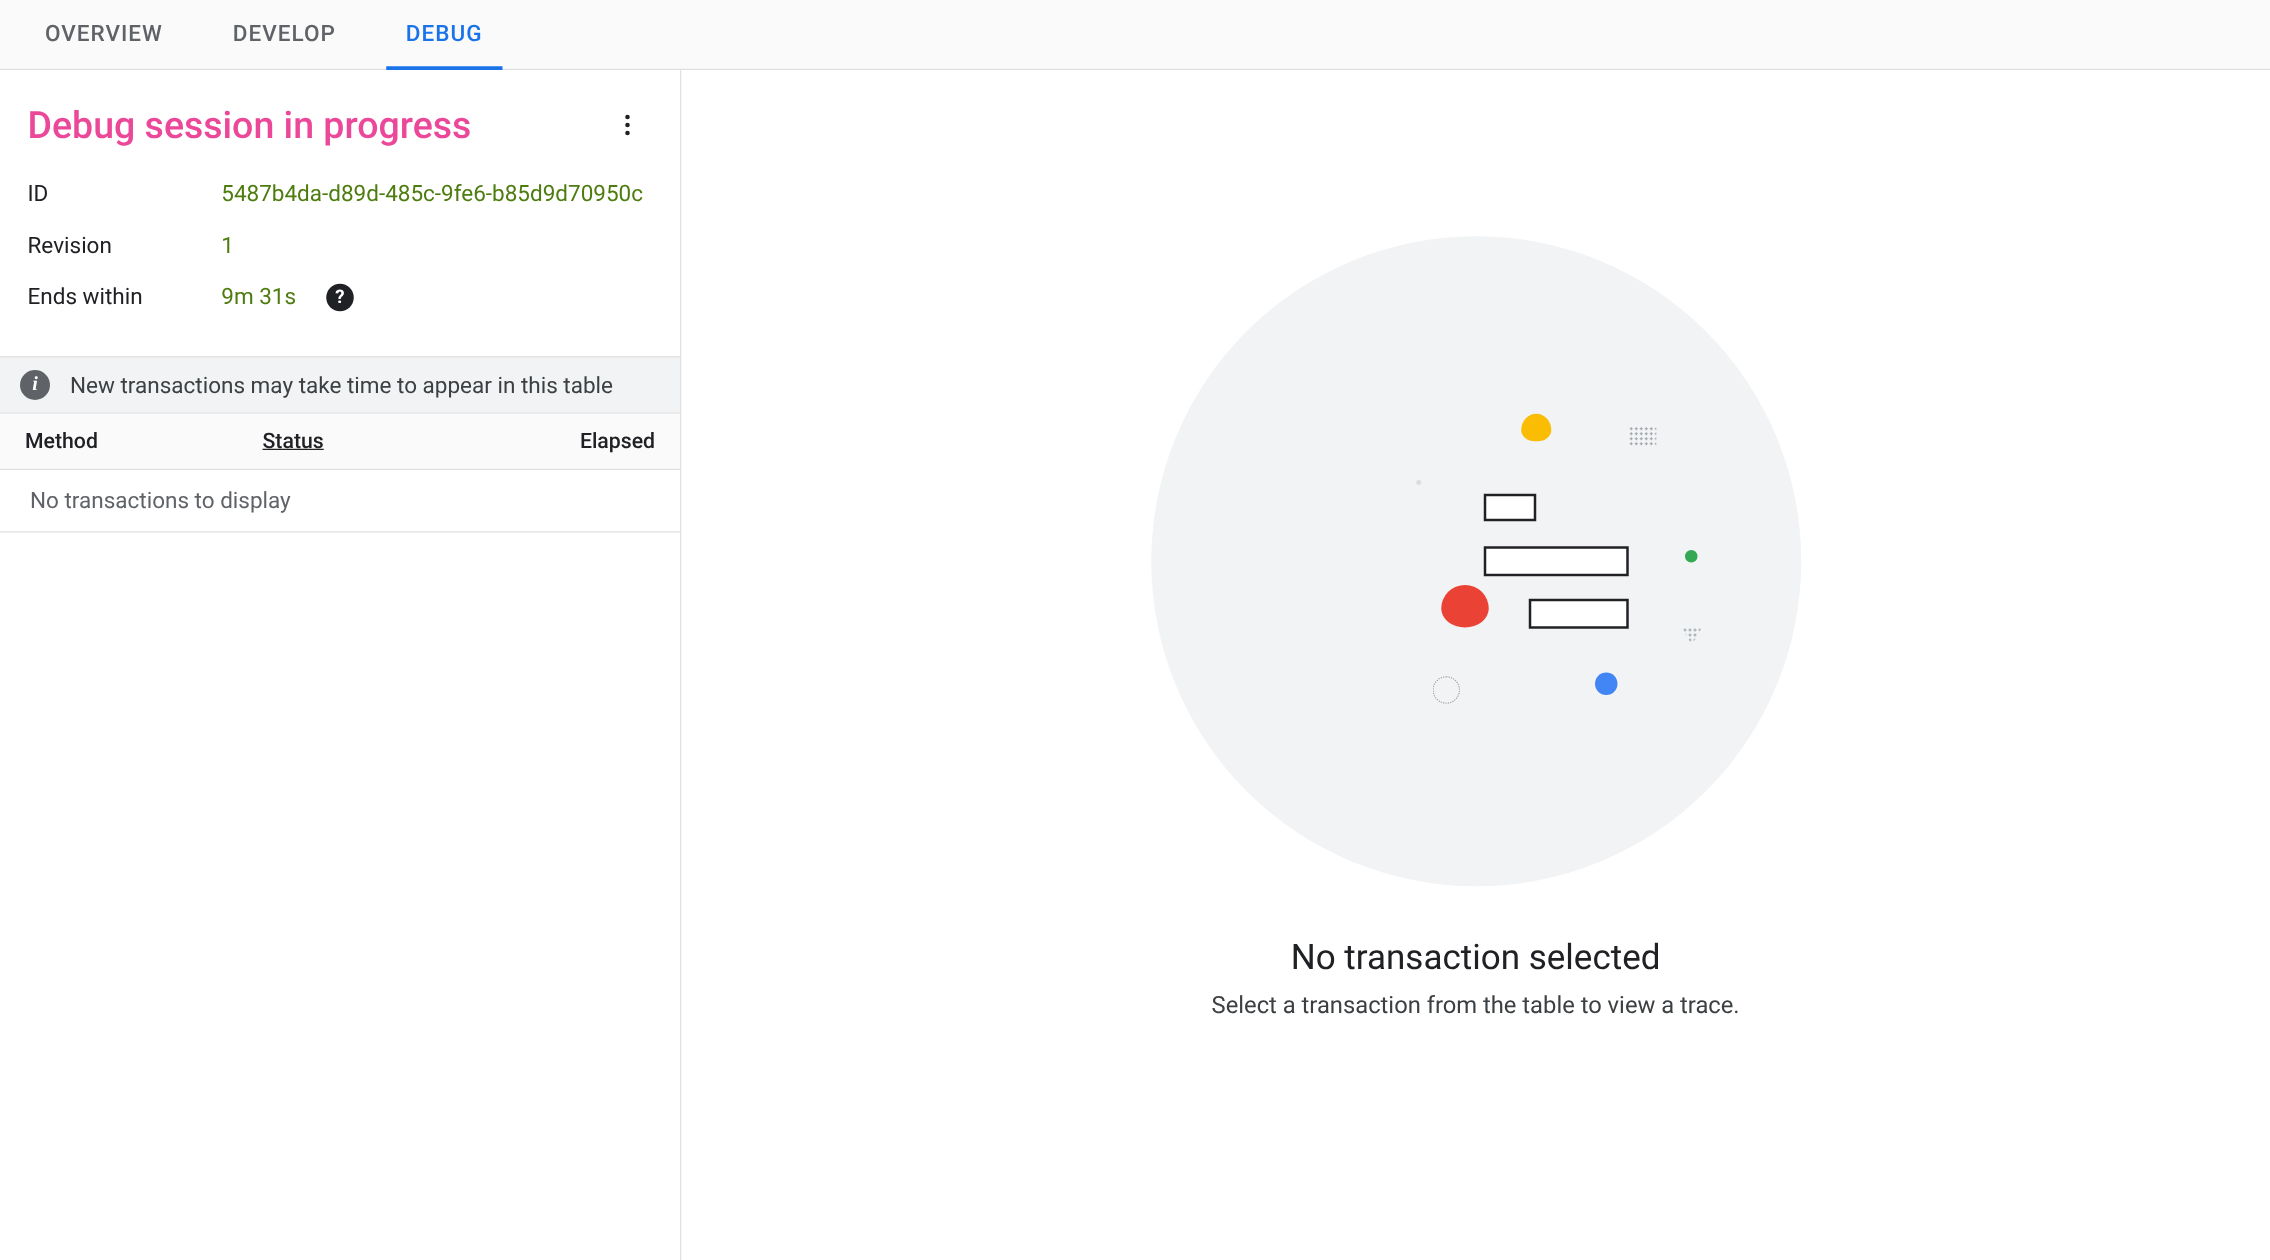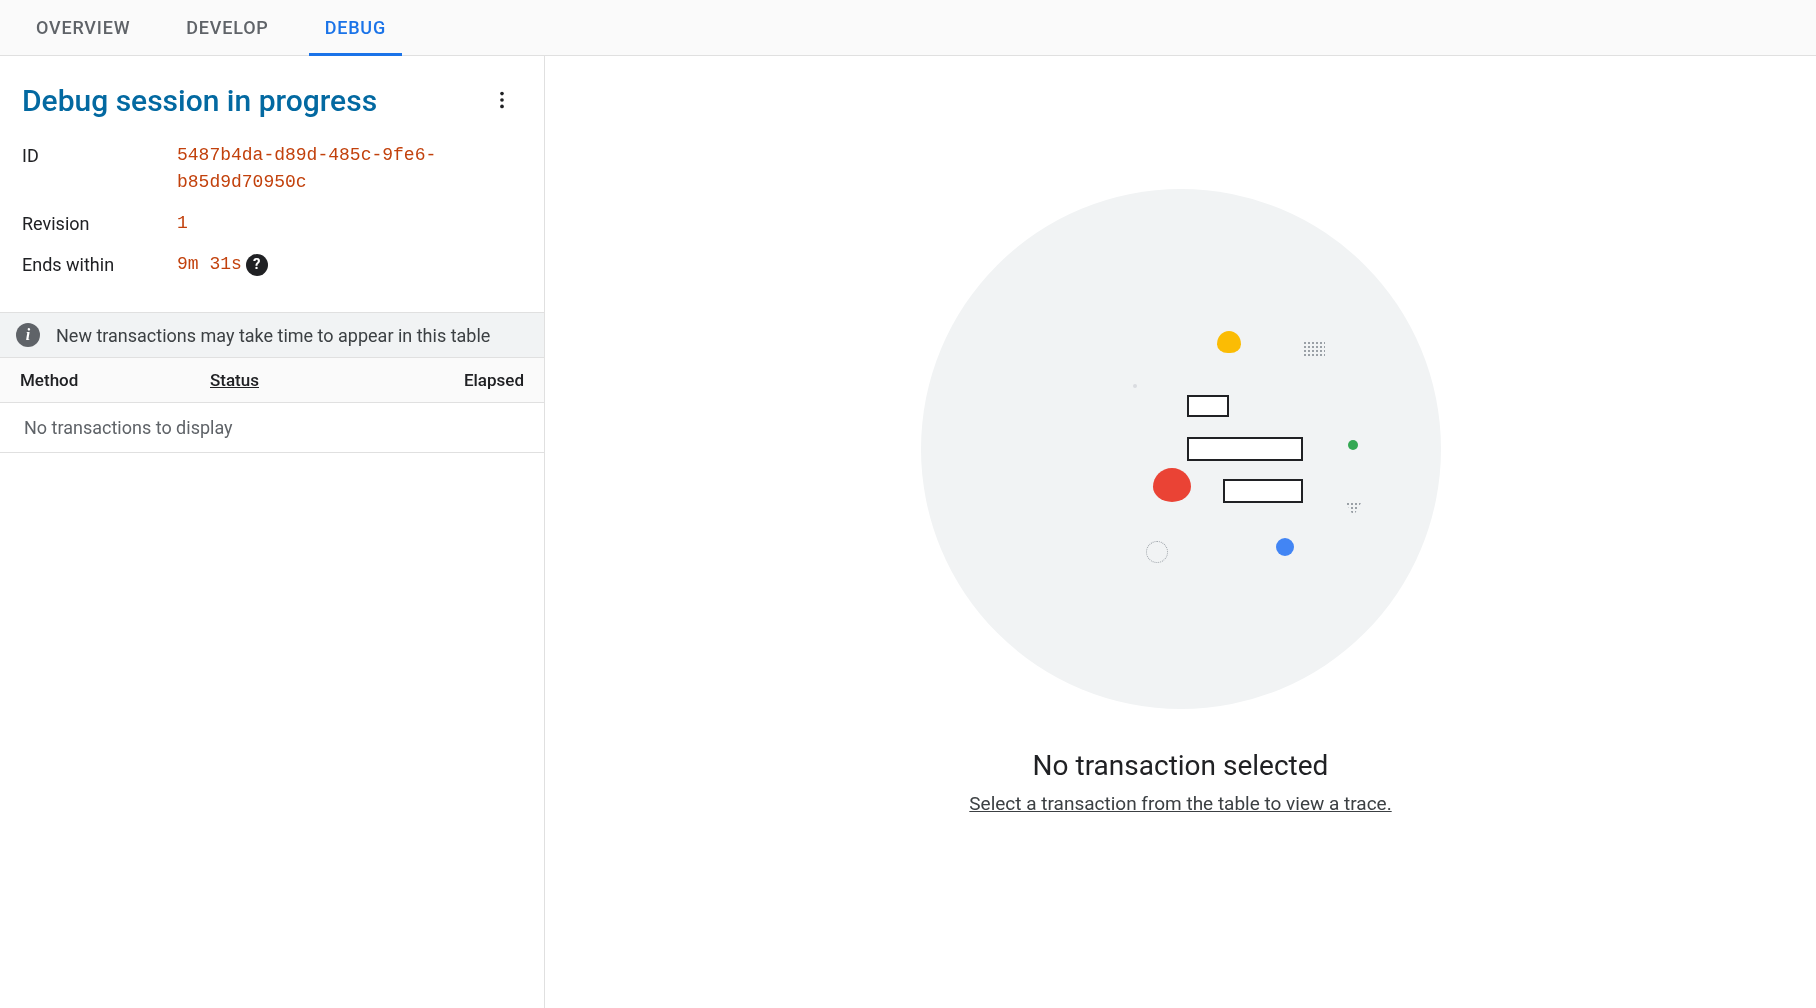--- a/index.html
+++ b/index.html
@@ -73,21 +73,21 @@
     }
     .session-title-row {
       display: flex;
       align-items: center;
       justify-content: space-between;
       margin-bottom: 22px;
     }
     .session-title {
       font-size: 30px;
       font-weight: 500;
-      color: #0369a1;
+      color: #ec4899;
     }
     .more-btn {
       width: 40px;
       height: 40px;
       display: flex;
       align-items: center;
       justify-content: center;
       cursor: pointer;
       border-radius: 50%;
     }
@@ -99,28 +99,27 @@
       font-size: 18px;
       line-height: 1.5;
     }
     .meta-label {
       width: 155px;
       font-weight: 400;
       color: #202124;
       flex-shrink: 0;
     }
     .meta-value {
-      color: #c2410c;
+      color: #4d7c0f;
       word-break: break-word;
-      font-family: Liberation Mono, monospace;
     }
     .meta-value-row {
       display: flex;
       align-items: center;
-      gap: 4px;
+      gap: 24px;
     }
     .help-circle {
       width: 22px;
       height: 22px;
       border-radius: 50%;
       background: #202124;
       color: #fff;
       font-size: 15px;
       font-weight: 700;
       display: inline-flex;
@@ -196,21 +195,20 @@
     }
     .empty-title {
       font-size: 28px;
       font-weight: 400;
       color: #202124;
       margin-bottom: 10px;
     }
     .empty-subtitle {
       font-size: 19px;
       color: #3c4043;
-      text-decoration: underline;
     }
 
     
     .il-rect {
       position: absolute;
       border: 2px solid #202124;
       background: #fff;
     }
     .il-r1 { width: 42px; height: 22px; top: 206px; left: 266px; }
     .il-r2 { width: 116px; height: 24px; top: 248px; left: 266px; }

